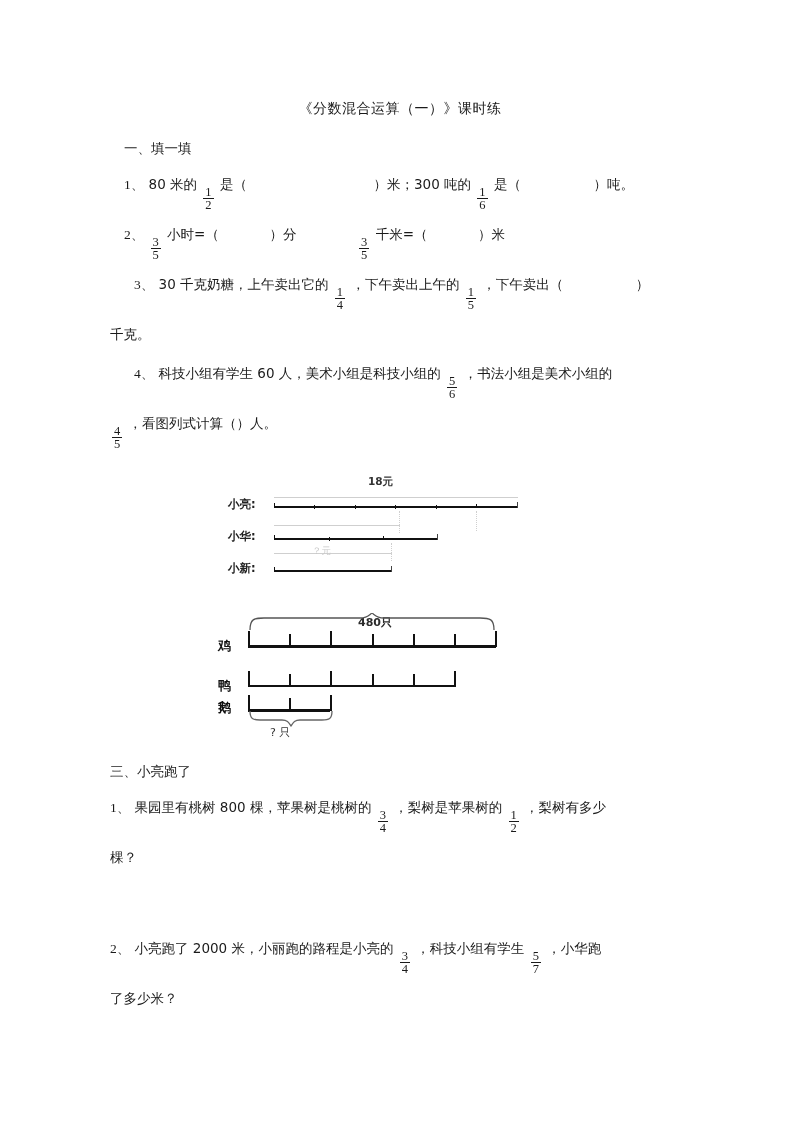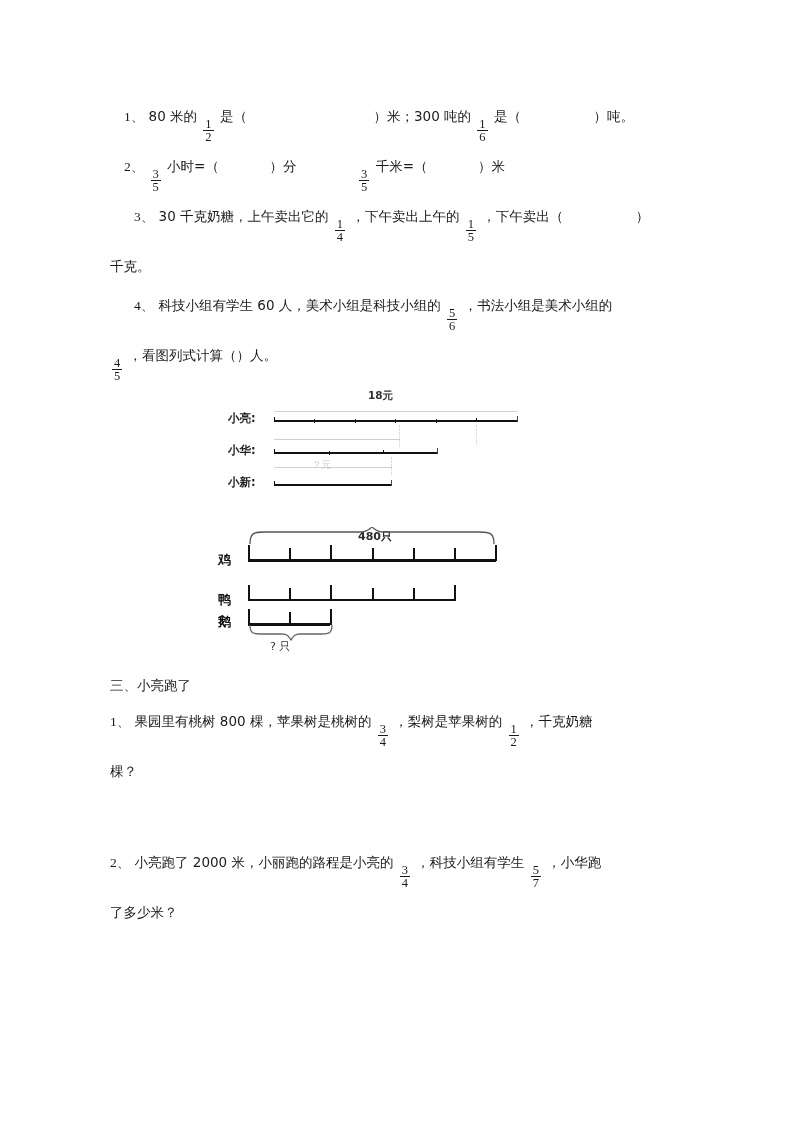--- a/index.html
+++ b/index.html
@@ -71,21 +71,21 @@
 
   .blank-sm { display: inline-block; min-width: 42px; }
   .blank-md { display: inline-block; min-width: 64px; }
   .blank-lg { display: inline-block; min-width: 118px; }
 
   
   .fig1 {
     position: relative;
     width: 330px;
     height: 108px;
-    margin: 6px 0 8px 118px;
+    margin: 24px 0 8px 118px;
   }
   .fig1 .cap {
     position: absolute;
     left: 140px;
     top: 0px;
     font-size: 10.5px;
     font-weight: bold;
     font-family: "DejaVu Sans", "Liberation Sans", sans-serif;
     color: #333;
   }
@@ -174,21 +174,23 @@
   }
 
   .tail-space { height: 40px; }
 </style>
 </head>
 <body>
 
 <div class="page">
   <div class="content">
 
-
+    <div class="doc-title">《分数混合运算（一）》课时练</div>
+
+    <div class="section-head indent">一、填一填</div>
 
     <div class="q indent">
       <span class="num">1、</span>
       <span>80 米的</span>
       <span class="frac">
         <span class="nu">1</span>
         <span class="de">2</span>
       </span>
       <span>是（</span>
       <span class="blank-lg"></span>
@@ -341,21 +343,21 @@
       <span>果园里有桃树 800 棵，苹果树是桃树的</span>
       <span class="frac">
         <span class="nu">3</span>
         <span class="de">4</span>
       </span>
       <span>，梨树是苹果树的</span>
       <span class="frac">
         <span class="nu">1</span>
         <span class="de">2</span>
       </span>
-      <span>，千克奶糖</span>
+      <span>，梨树有多少</span>
     </div>
     <div class="q">
       <span>棵？</span>
     </div>
 
     <div style="height:52px"></div>
 
     <div class="q">
       <span class="num">2、</span>
       <span>小亮跑了 2000 米，小丽跑的路程是小亮的</span>

